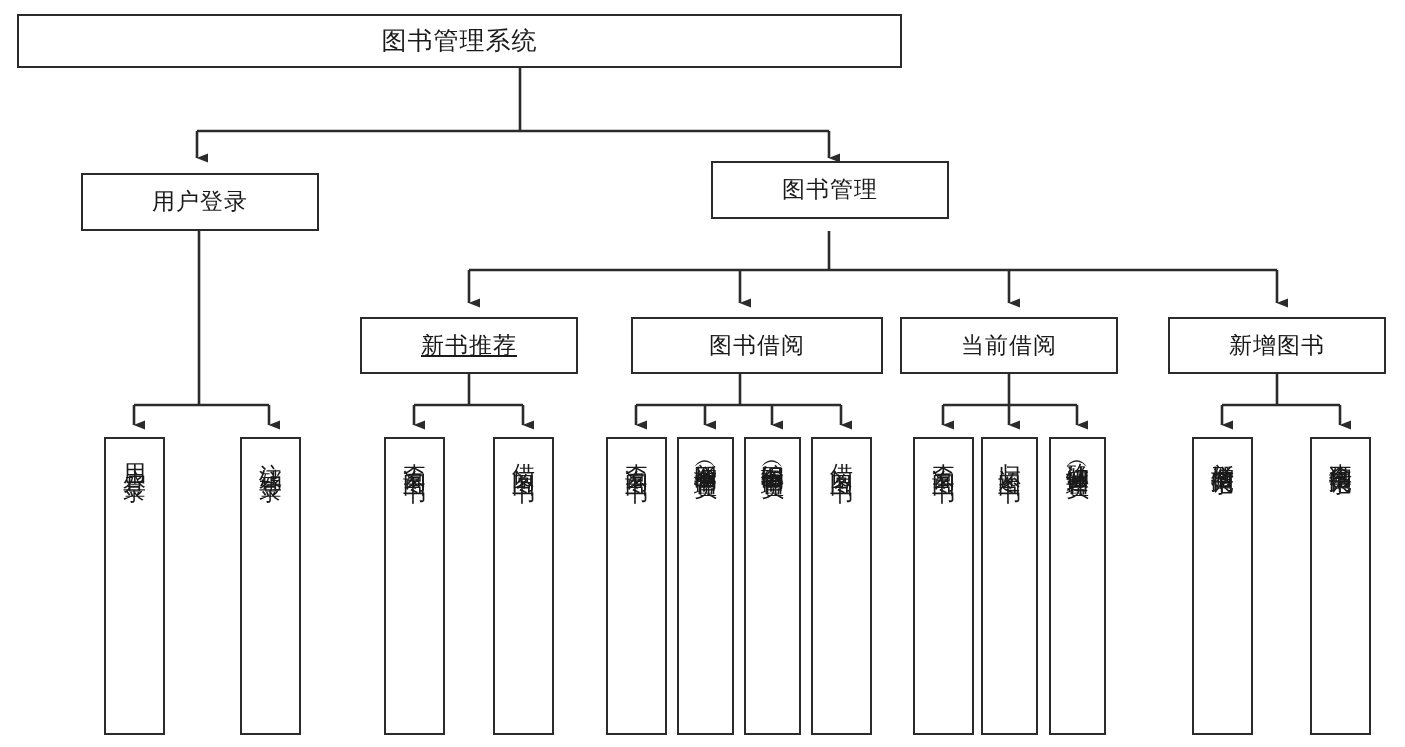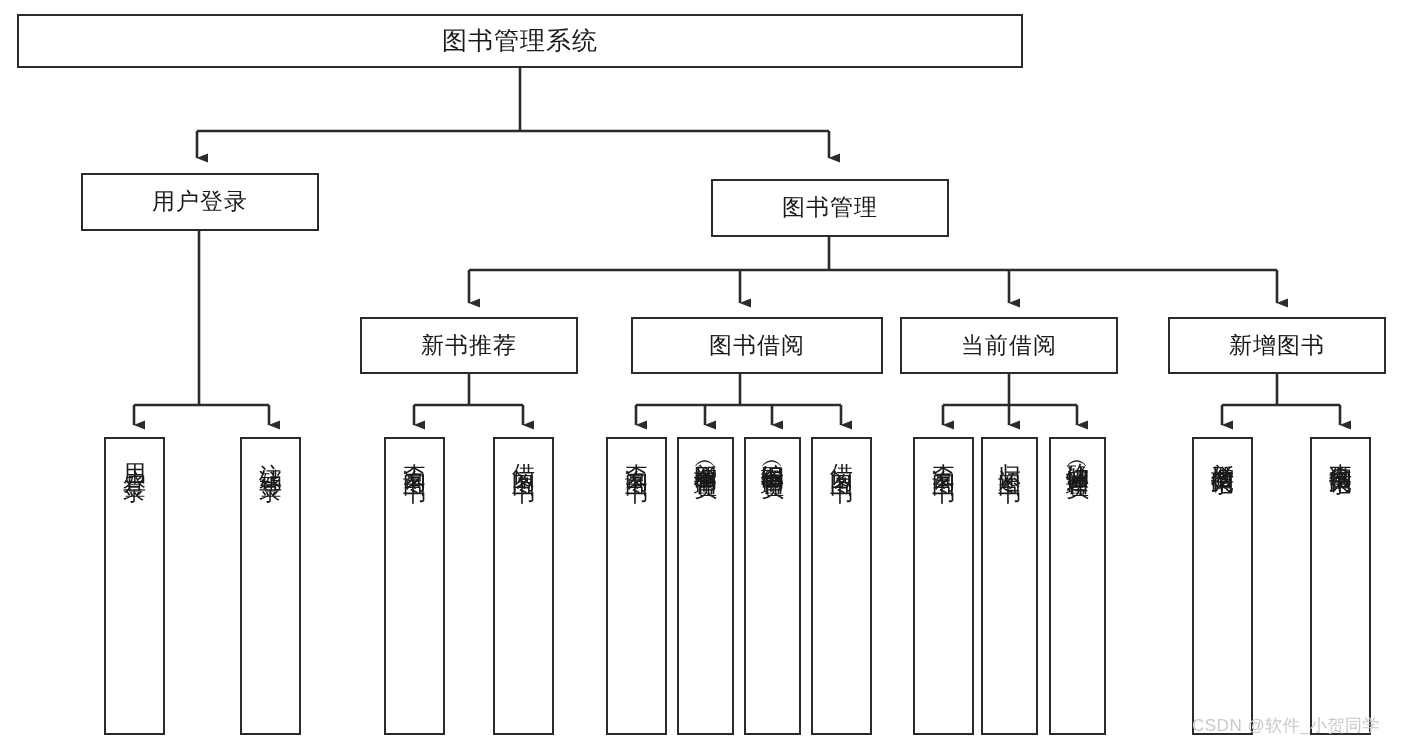--- a/index.html
+++ b/index.html
@@ -116,32 +116,32 @@
       <path d="M1009,405 L1009,425" marker-end="url(#arw)"></path>
       <path d="M1077,405 L1077,425" marker-end="url(#arw)"></path>
 
       <path d="M1277,374 L1277,405"></path>
       <path d="M1222,405 L1340,405"></path>
       <path d="M1222,405 L1222,425" marker-end="url(#arw)"></path>
       <path d="M1340,405 L1340,425" marker-end="url(#arw)"></path>
     </g>
   </svg>
 
-  <div class="node horiz title" style="left:17px; top:14px; width:1006px; height:54px;">
+  <div class="node horiz title" style="left:17px; top:14px; width:885px; height:54px;">
     <span>图书管理系统</span>
   </div>
 
   <div class="node horiz" style="left:81px; top:173px; width:238px; height:58px;">
     <span>用户登录</span>
   </div>
-  <div class="node horiz" style="left:711px; top:179px; width:238px; height:58px;">
+  <div class="node horiz" style="left:711px; top:161px; width:238px; height:58px;">
     <span>图书管理</span>
   </div>
 
-  <div class="node horiz" style="left:360px; top:317px; width:218px; height:57px;">
+  <div class="node horiz" style="left:360px; top:317px; width:218px; height:57px;text-decoration:underline;">
     <span>新书推荐</span>
   </div>
   <div class="node horiz" style="left:631px; top:317px; width:252px; height:57px;">
     <span>图书借阅</span>
   </div>
   <div class="node horiz" style="left:900px; top:317px; width:218px; height:57px;">
     <span>当前借阅</span>
   </div>
   <div class="node horiz" style="left:1168px; top:317px; width:218px; height:57px;">
     <span>新增图书</span>
@@ -184,15 +184,14 @@
     <span>确认归还（管理员）</span>
   </div>
 
   <div class="node vert tight" style="left:1192px; top:437px; width:61px; height:298px;">
     <span>新增借阅记录</span>
   </div>
   <div class="node vert tight" style="left:1310px; top:437px; width:61px; height:298px;">
     <span>查询借阅记录</span>
   </div>
 
-  <div class="watermark">CSDN @软件_小贺同学</div>
 
 </div>
 
 </body></html>

